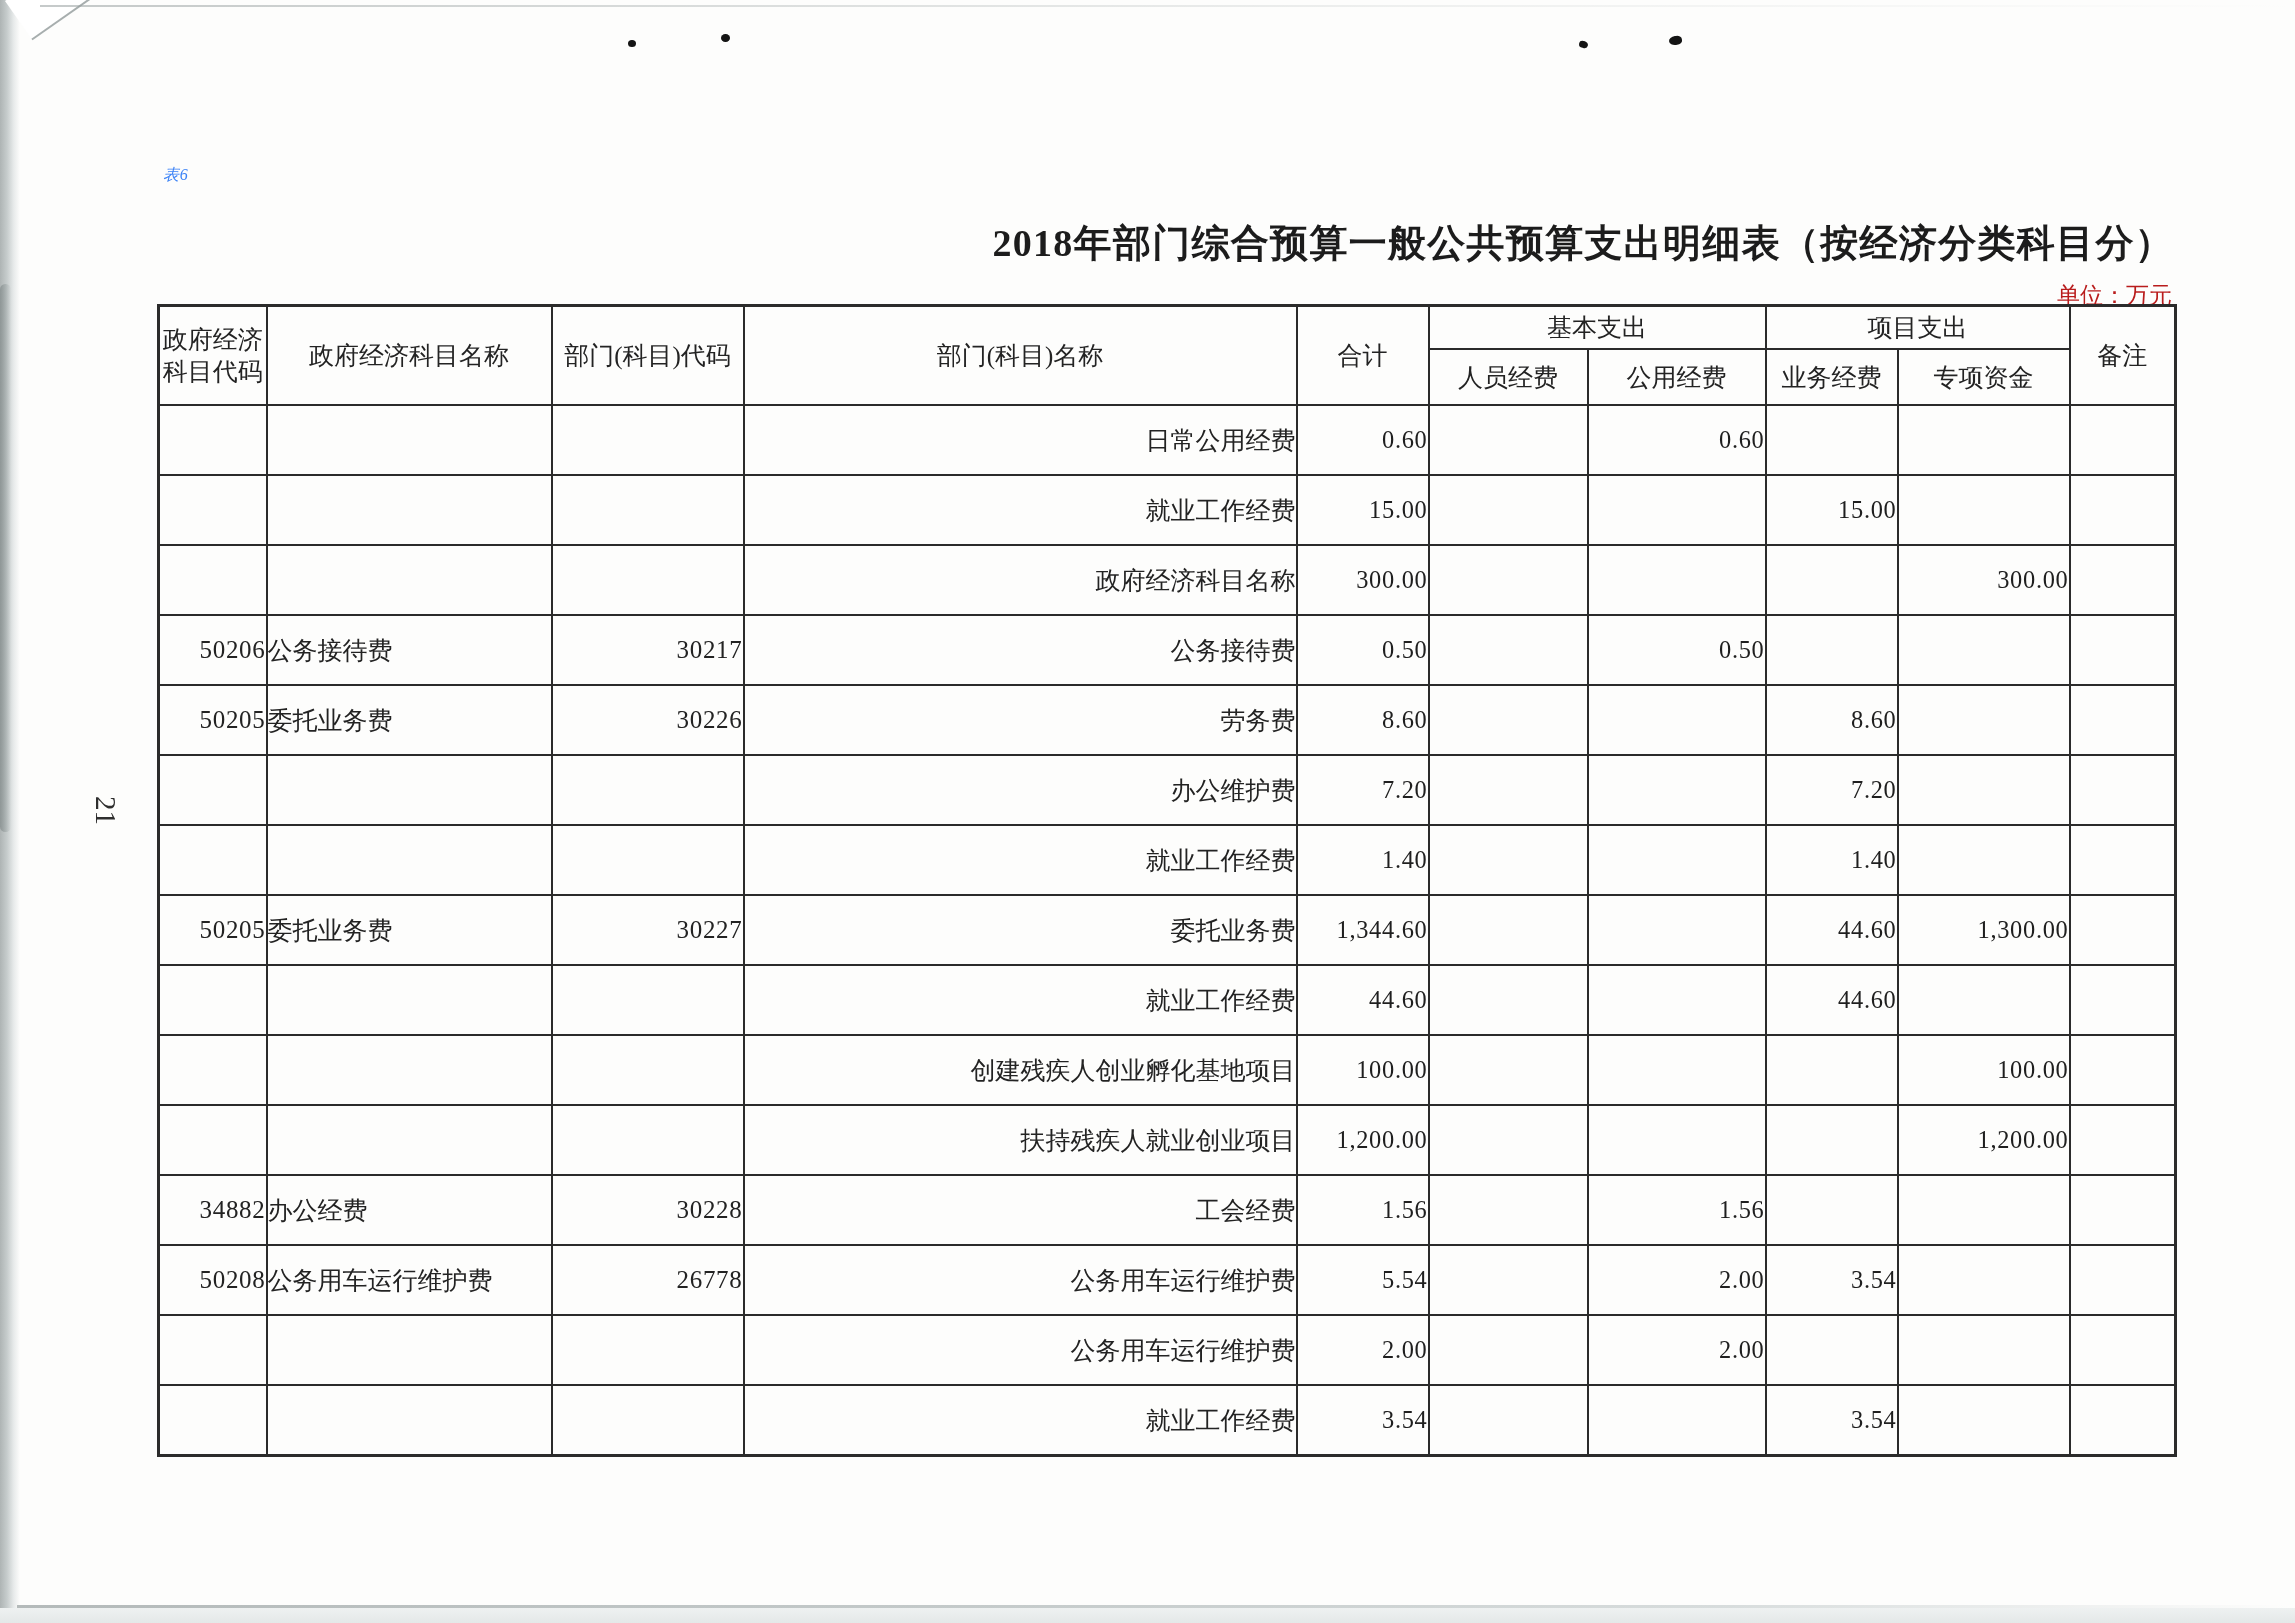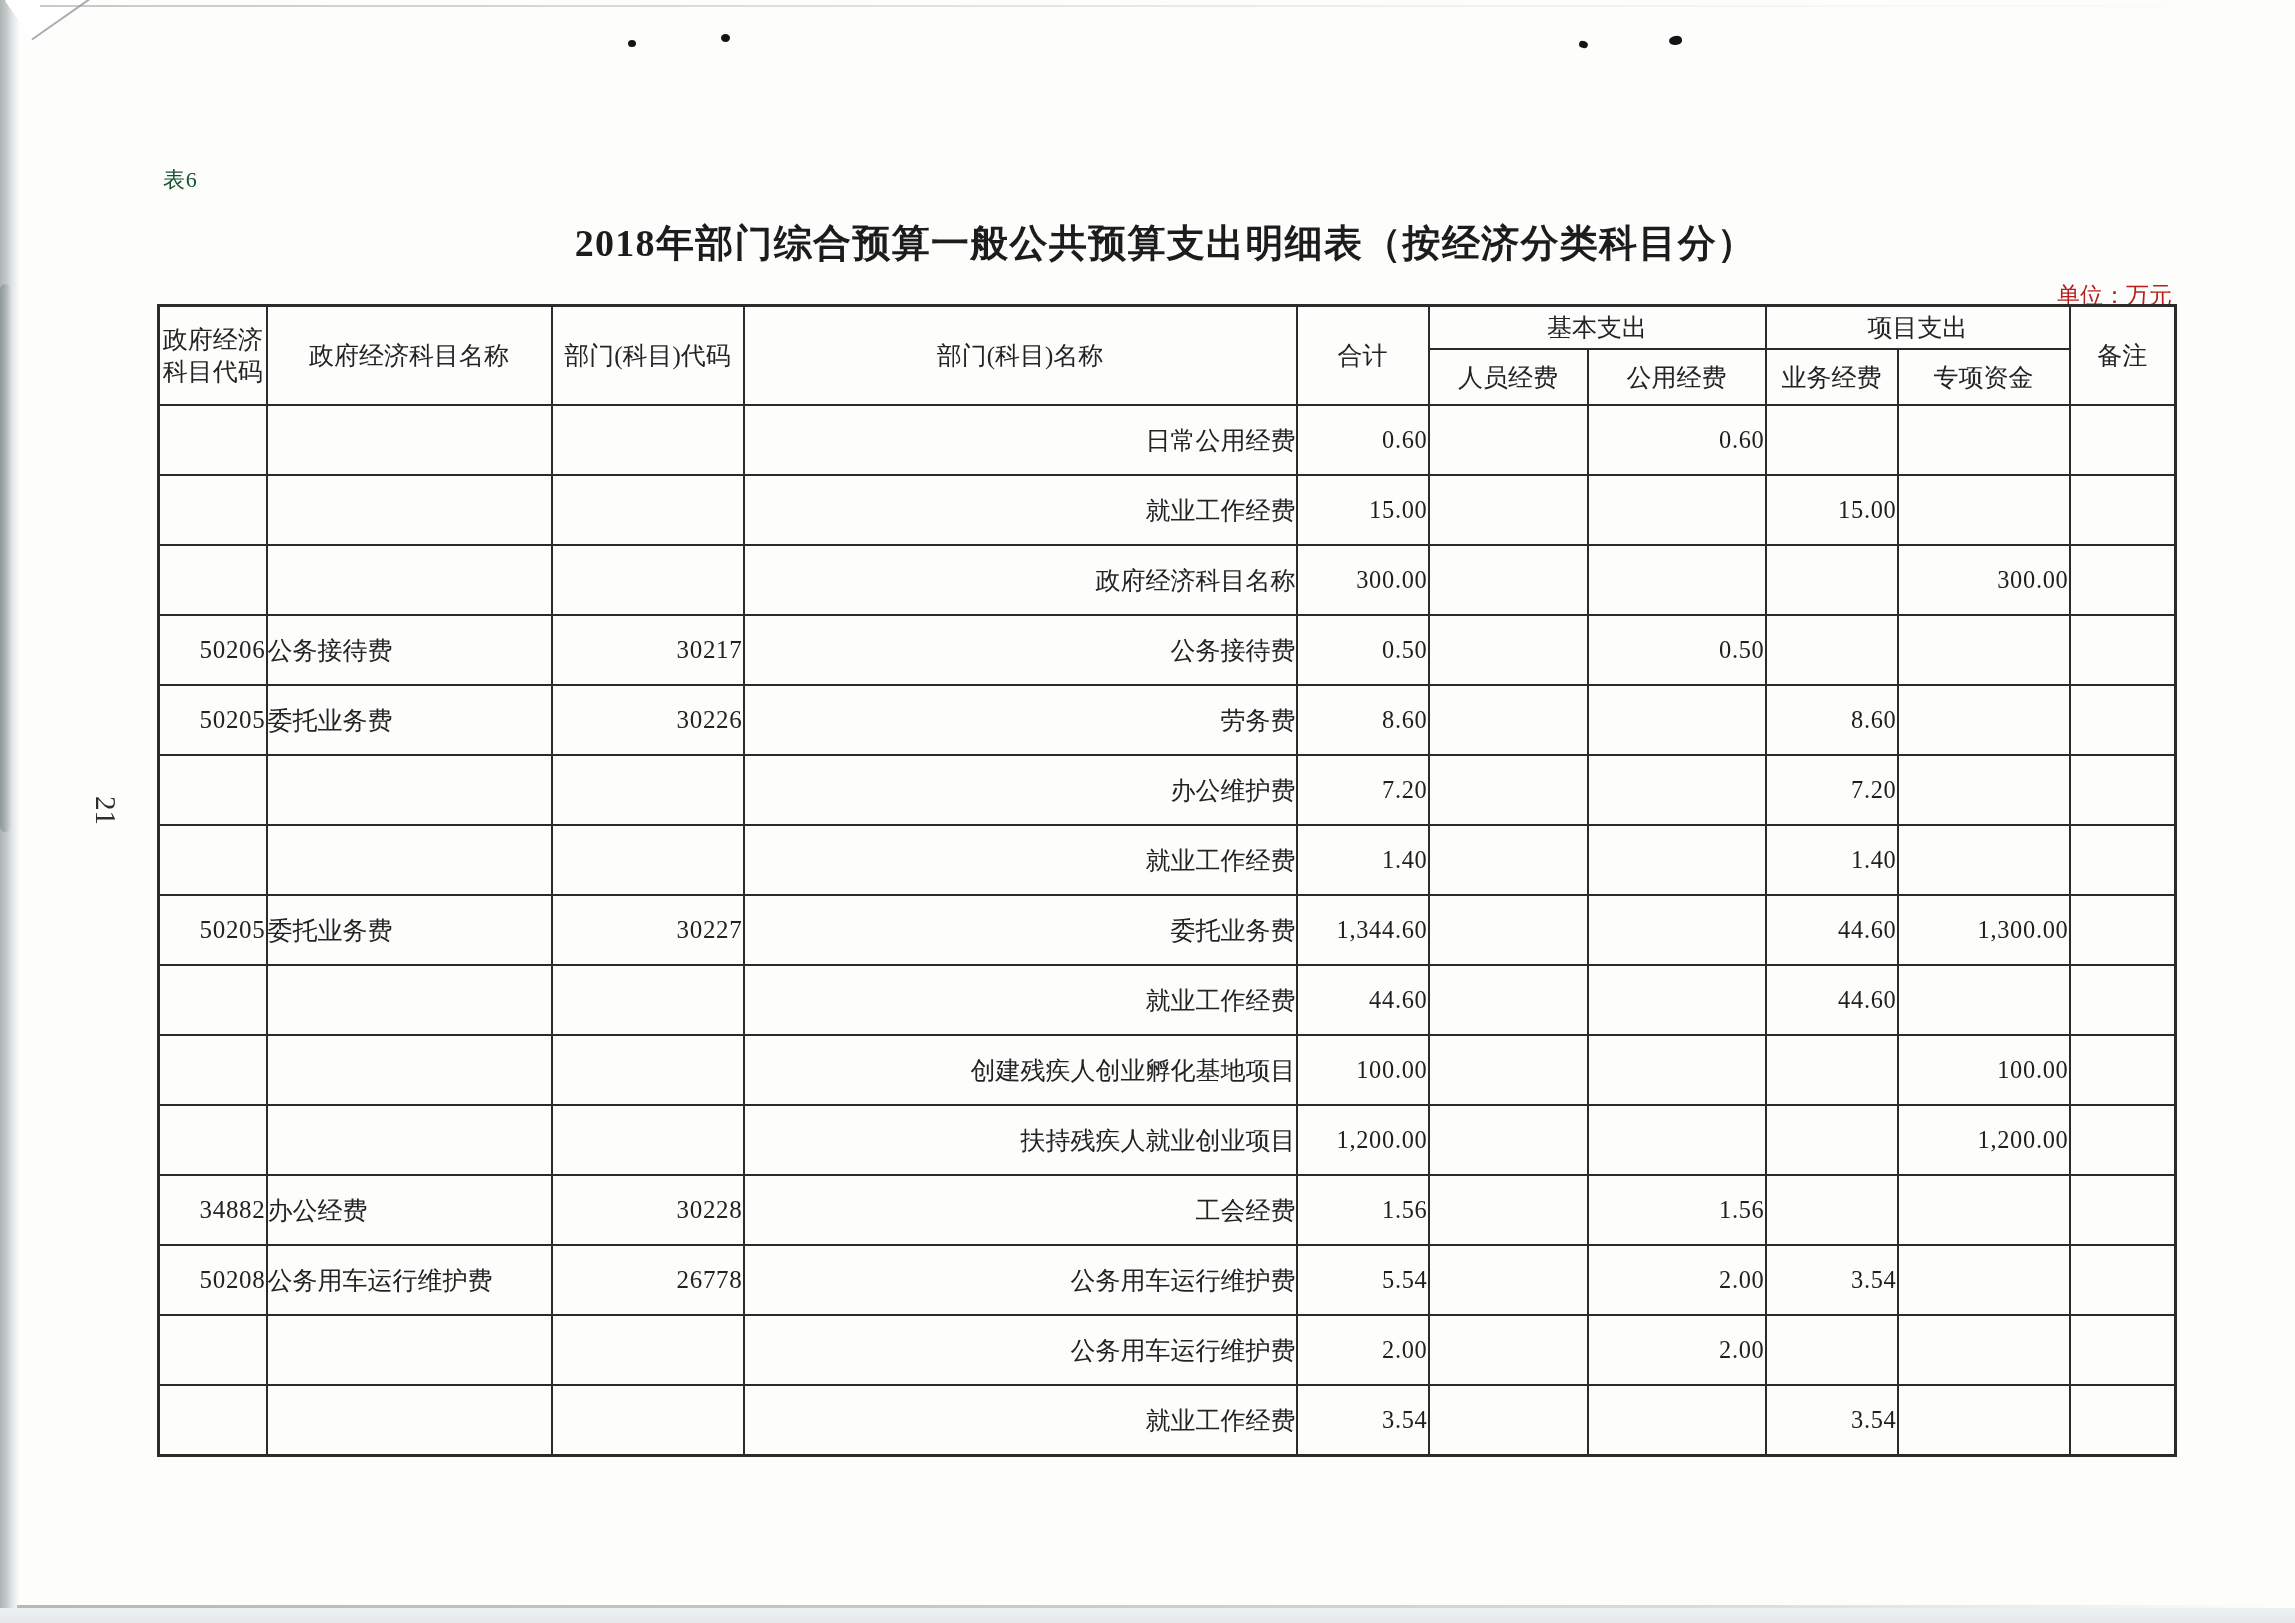--- a/index.html
+++ b/index.html
@@ -45,25 +45,25 @@
   }
   .ink-dot { position:absolute; background:#141414; border-radius:50%; }
   .dot-1 { left:628px;  top:40px; width:8px; height:7.3px; }
   .dot-2 { left:721px; top:34px; width:8.6px; height:8px; }
   .dot-3 { left:1579px; top:41px; width:9.2px; height:7.3px; transform:rotate(12deg); border-radius:45% 55% 50% 50%; }
   .dot-4 { left:1669px; top:36px; width:13.2px; height:9.2px; transform:rotate(-7deg); border-radius:60% 50% 50% 60%; }
 
   
   .table-label {
     position:absolute; left:163px; top:165px;
-    font-size:22px; letter-spacing:0.7px; color:#14532d;
+    font-size:16px; letter-spacing:0.7px; color:#3b82f6;font-style:italic;
   }
   .page-title {
     position:absolute; left:157px; top:218px; width:2017px;
-    text-align:center; font-size:38px; font-weight:bold;
+    text-align:right; font-size:38px; font-weight:bold;
     letter-spacing:1.3px; color:#1c1c1c;
   }
   .unit-note {
     position:absolute; left:157px; top:280px; width:2015px;
     text-align:right; font-size:23px; color:#b91c1c;
   }
   .page-number {
     position:absolute; left:91px; top:794px;
     font-size:29px; color:#2e2e2e;
     transform:rotate(90deg);

